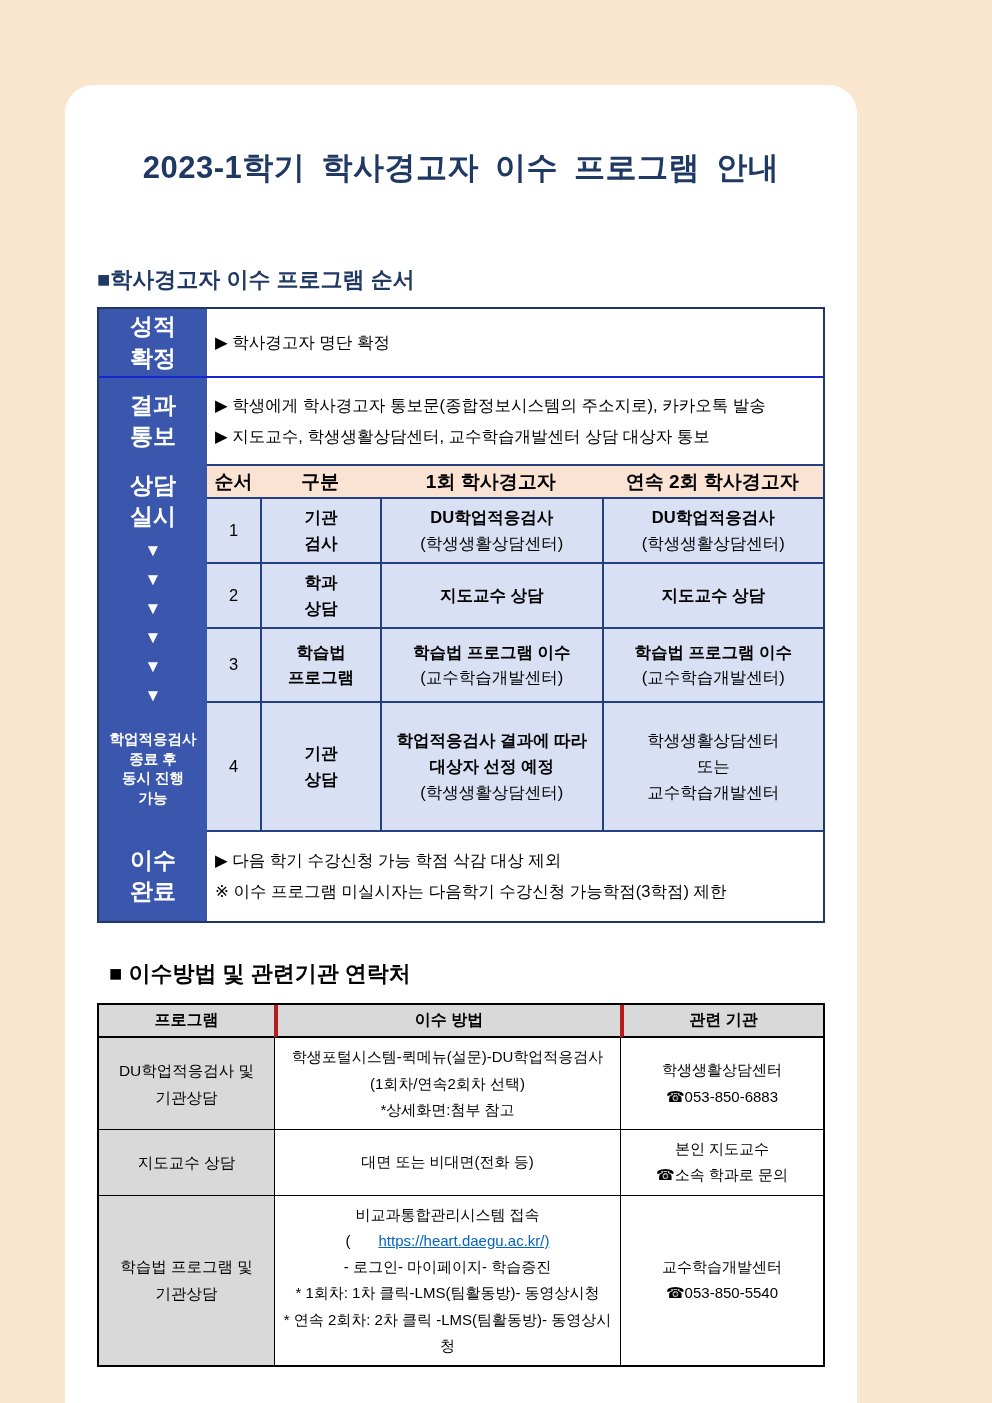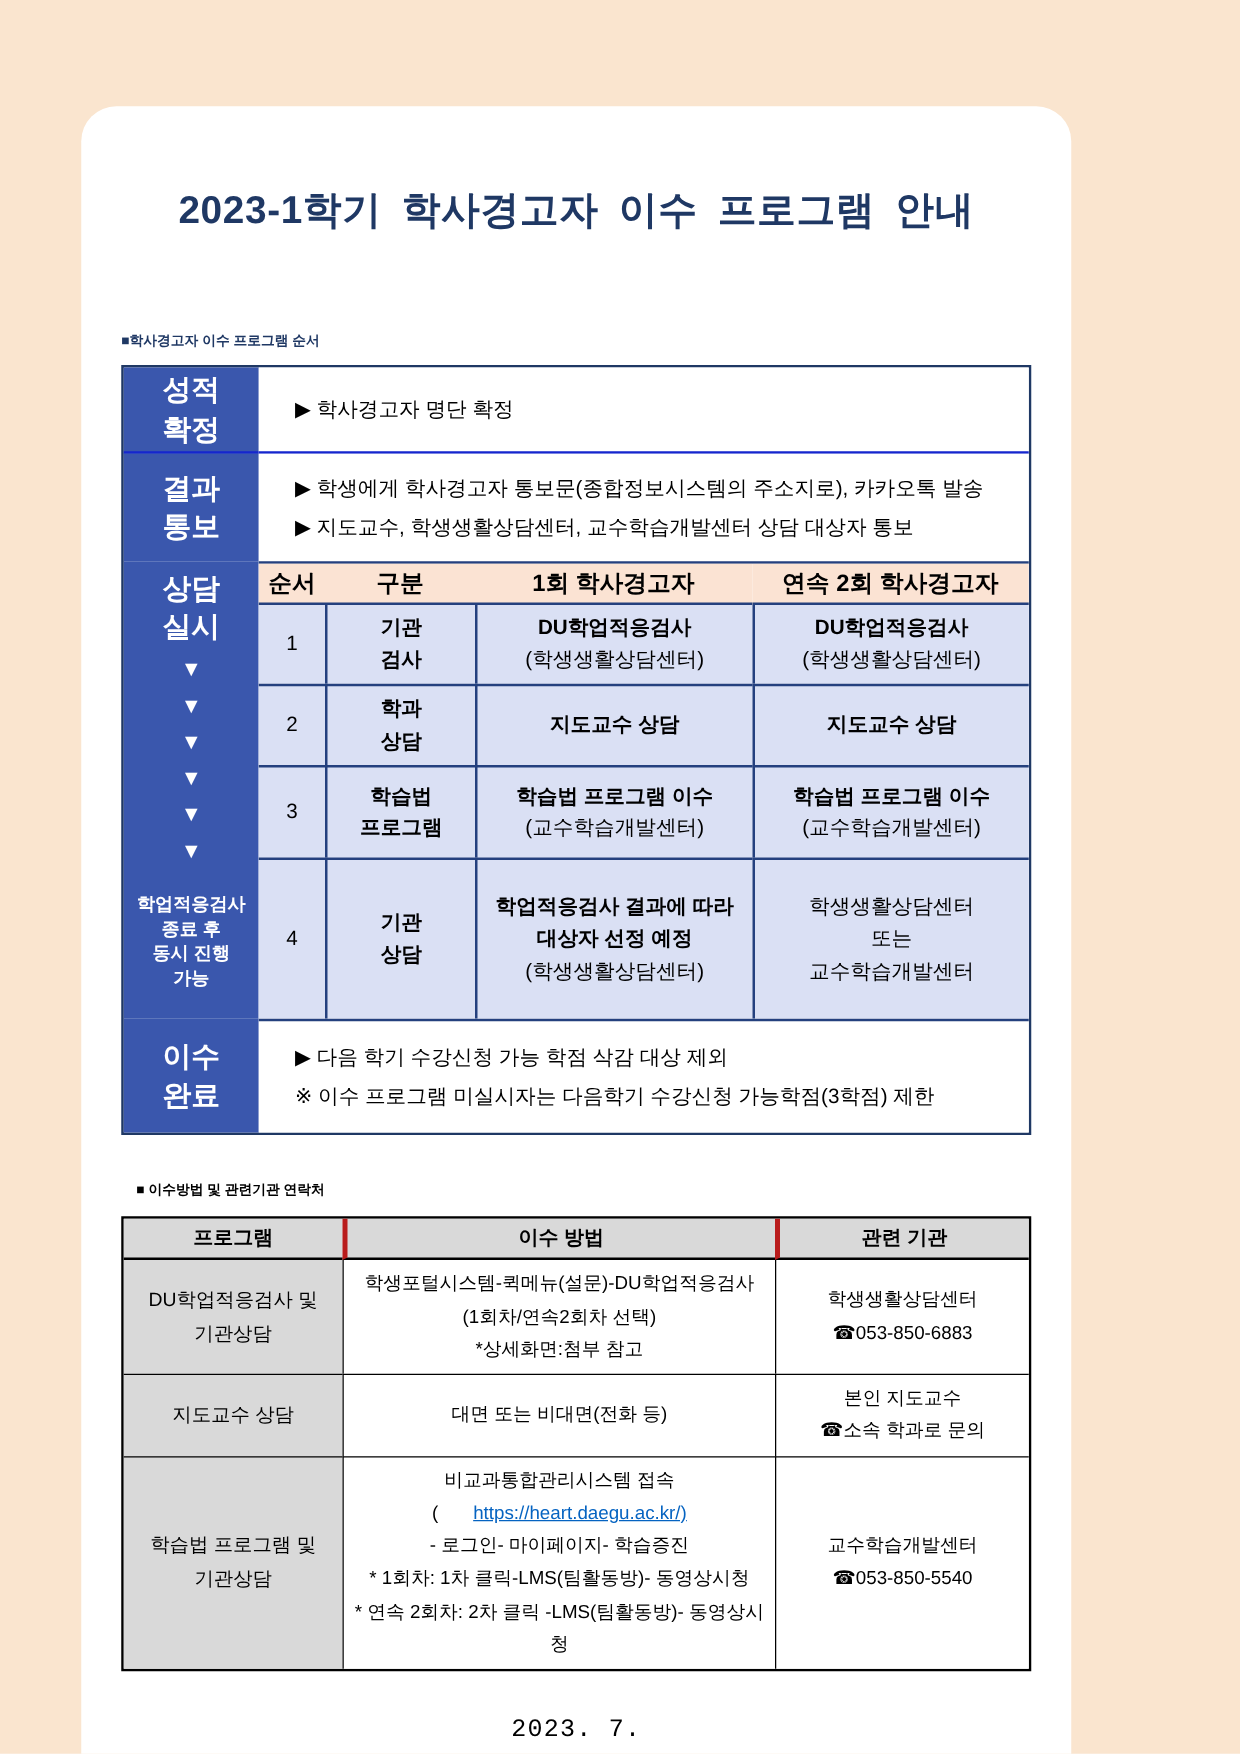--- a/index.html
+++ b/index.html
@@ -13,41 +13,41 @@
     width:792px; margin:85px auto 0 65px;
     background:#fff; border-radius:28px;
     padding:62px 32px 40px 32px;
     min-height:1246px;
   }
   .title {
     text-align:center; color:#1F3864;
     font-size:31px; font-weight:bold;
     letter-spacing:0.5px; word-spacing:7px;
   }
-  .heading { font-size:11px; font-weight:bold; margin-top:76px; }
+  .heading { font-size:22px; font-weight:bold; margin-top:76px; }
   .heading-navy { color:#1F3864; }
   .heading-black { color:#000; margin-top:36px; padding-left:12px; }
 
   
   .flowtable {
     margin-top:12px;
     border:2.5px solid #1F3864;
     display:grid;
     grid-template-columns:108px 1fr;
   }
   .flabel {
     background:#3A57AD; color:#fff; font-weight:bold;
     display:flex; flex-direction:column; align-items:center; justify-content:center;
     text-align:center; font-size:23px; line-height:1.35;
   }
   .preline { white-space:pre-line; }
   .fcontent {
     background:#fff; display:flex; flex-direction:column;
     justify-content:center; gap:9px;
-    padding:10px 10px 10px 29px; font-size:16.5px;
+    padding:10px 10px 10px 8px; font-size:16.5px;
   }
   .r1 { min-height:69px; }
   .r2 { min-height:86px; }
   .r4 { min-height:91px; }
   .blue-divider { border-bottom:2px solid #1526CE; }
   .flabel.stage3 { justify-content:flex-start; padding-top:6px; }
   .arrows { display:flex; flex-direction:column; margin-top:4px; }
   .arrows span { font-size:17px; line-height:29px; color:#fff; }
   .stage-note { font-size:14.5px; line-height:1.35; margin-top:20px; font-weight:bold; }
   .fcontent-table { padding:0; border-top:2px solid #24407E; }

